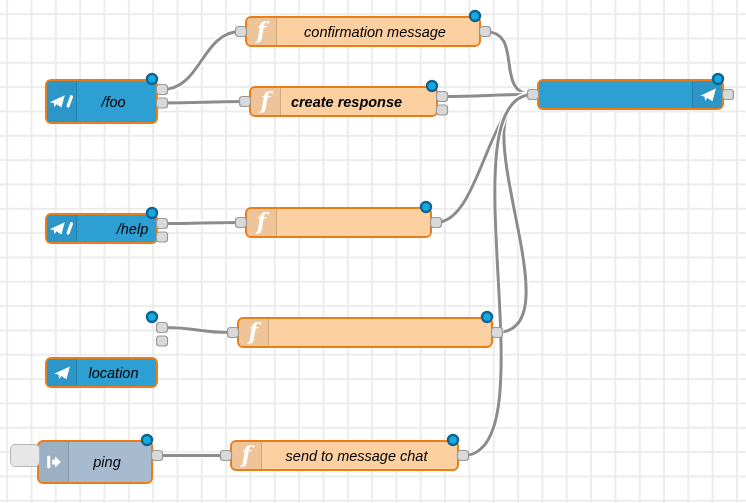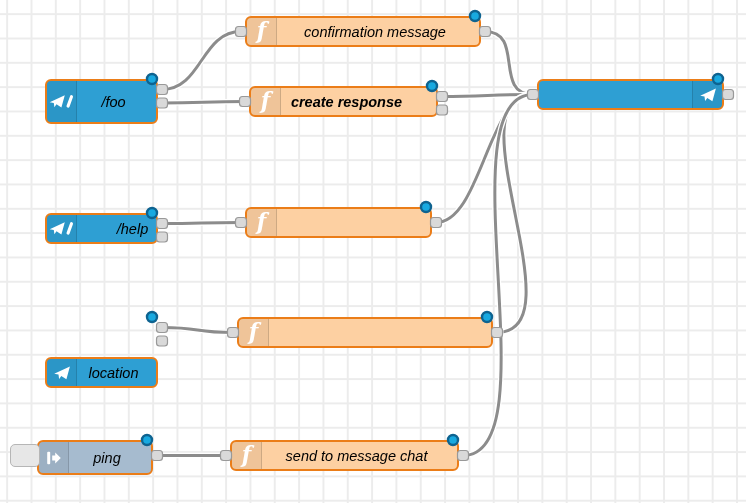--- a/index.html
+++ b/index.html
@@ -124,21 +124,21 @@
           </svg>
         </div>
         <div class="node-label" style="left:29px;right:5px;">location</div>
       </div>
       <div class="node" style="left:237px;top:317px;width:256px;height:31px;background:#fdd0a2;">
         <div class="icon-region left">
           <span class="fn-glyph">f</span>
         </div>
       </div>
       <div class="inject-button" style="left:10px;top:444px;width:30px;height:23px;"></div>
-      <div class="node" style="left:37px;top:440px;width:116px;height:35px;background:#a6bbcf;">
+      <div class="node" style="left:37px;top:440px;width:116px;height:44px;background:#a6bbcf;">
         <div class="icon-region left">
           <svg width="16" height="14" viewBox="0 0 16 14">
             <rect x="1.2" y="0.8" width="3" height="12.4" rx="1" fill="#ffffff"></rect>
             <path d="M6.2,4.6 L9.2,4.6 L9.2,1.6 L14.8,7 L9.2,12.4 L9.2,9.4 L6.2,9.4 Z" fill="#ffffff"></path>
           </svg>
         </div>
         <div class="node-label" style="left:29px;right:5px;">ping</div>
       </div>
       <div class="node" style="left:230px;top:440px;width:229px;height:31px;background:#fdd0a2;">
         <div class="icon-region left">

